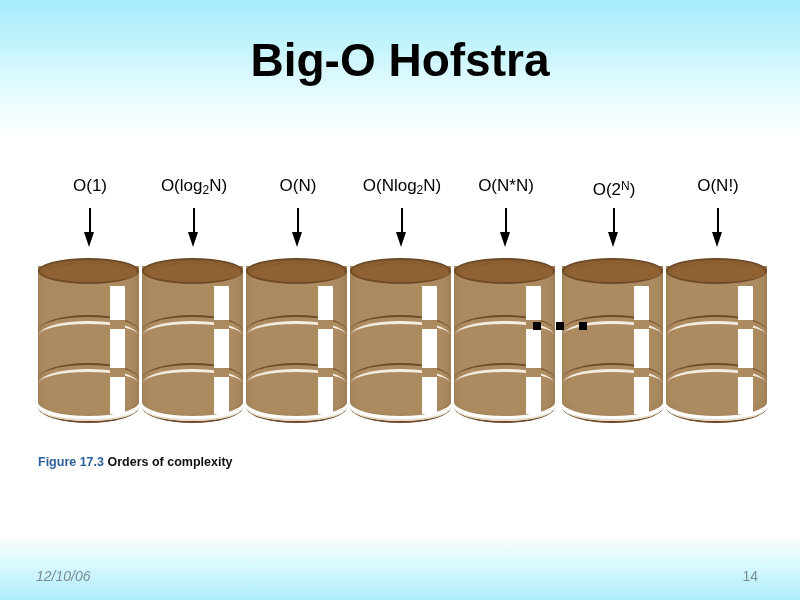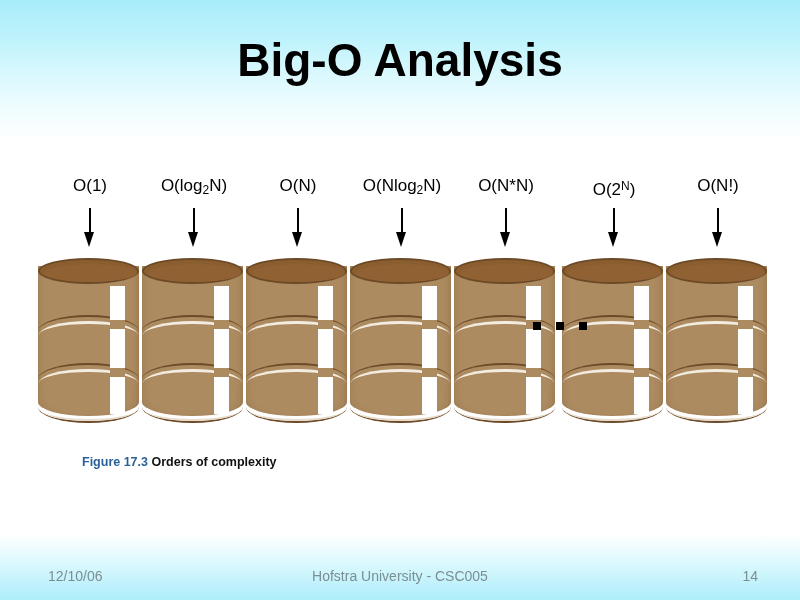--- a/index.html
+++ b/index.html
@@ -199,45 +199,44 @@
     background: #000000;
   }
 
   #caption {
     position: absolute;
     left: 38px;
     top: 455px;
     font-size: 12.5px;
     font-weight: bold;
     white-space: nowrap;
-    margin-left: 44px;
   }
   #caption .fignum { color: #2b5f97; }
   #caption .figtext { color: #111111; }
 
   .footer-item {
     position: absolute;
     bottom: 16px;
     font-size: 14px;
     color: #7b8e92;
     line-height: 16px;
   }
-  #footer-date  { left: 48px; }
+  #footer-date  { left: 36px; font-style: italic; }
   #footer-center{ left: 0; width: 800px; text-align: center; }
   #footer-page  { right: 42px; }
 </style>
 </head>
 <body>
 
 <div id="slide">
 
   <div class="bg-top"></div>
   <div class="bg-bottom"></div>
 
-  <div id="title">Big-O Analysis</div>
+  <div id="title">Big-O Hofstra</div>
 
   <div id="figure">
 
     <div class="col" style="left: 38px;">
         <div class="col-label">O(1)</div>
         <div class="arrow">
           <span class="shaft"></span>
           <span class="head"></span>
         </div>
         <div class="barrel">
@@ -394,16 +393,15 @@
       <span class="dot"></span>
     </div>
   </div>
 
   <div id="caption">
     <span class="fignum">Figure 17.3</span>
     <span class="figtext">Orders of complexity</span>
   </div>
 
   <div class="footer-item" id="footer-date">12/10/06</div>
-  <div class="footer-item" id="footer-center">Hofstra University - CSC005</div>
   <div class="footer-item" id="footer-page">14</div>
 
 </div>
 
 </body></html>

